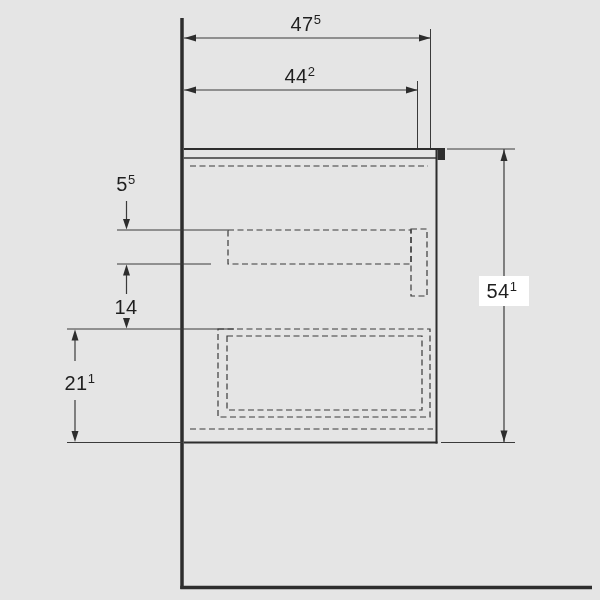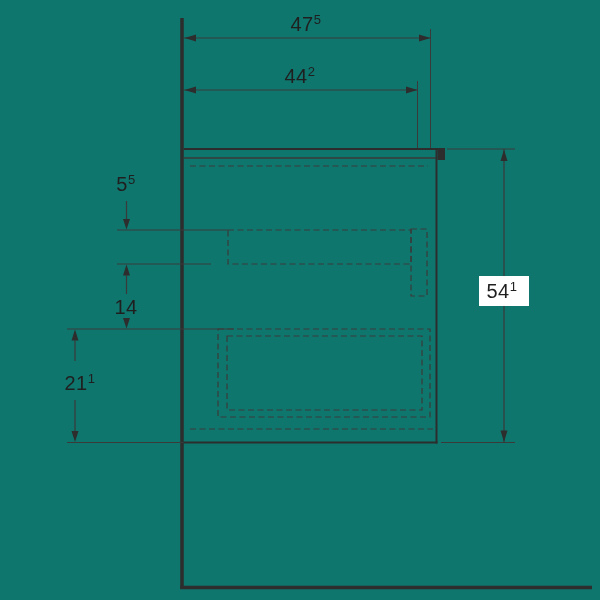--- a/index.html
+++ b/index.html
@@ -8,21 +8,21 @@
     background: #ffffff;
     width: 600px;
     height: 600px;
     overflow: hidden;
     font-family: "Liberation Sans", sans-serif;
   }
   .stage {
     position: relative;
     width: 600px;
     height: 600px;
-    background: #0f766e;
+    background: #e5e5e5;
   }
   svg { display: block; }
   .dim-label {
     font-family: "Liberation Sans", sans-serif;
     font-size: 20px;
     fill: #1f1f1f;
     letter-spacing: 0.5px;
   }
   .sup {
     font-size: 13px;

